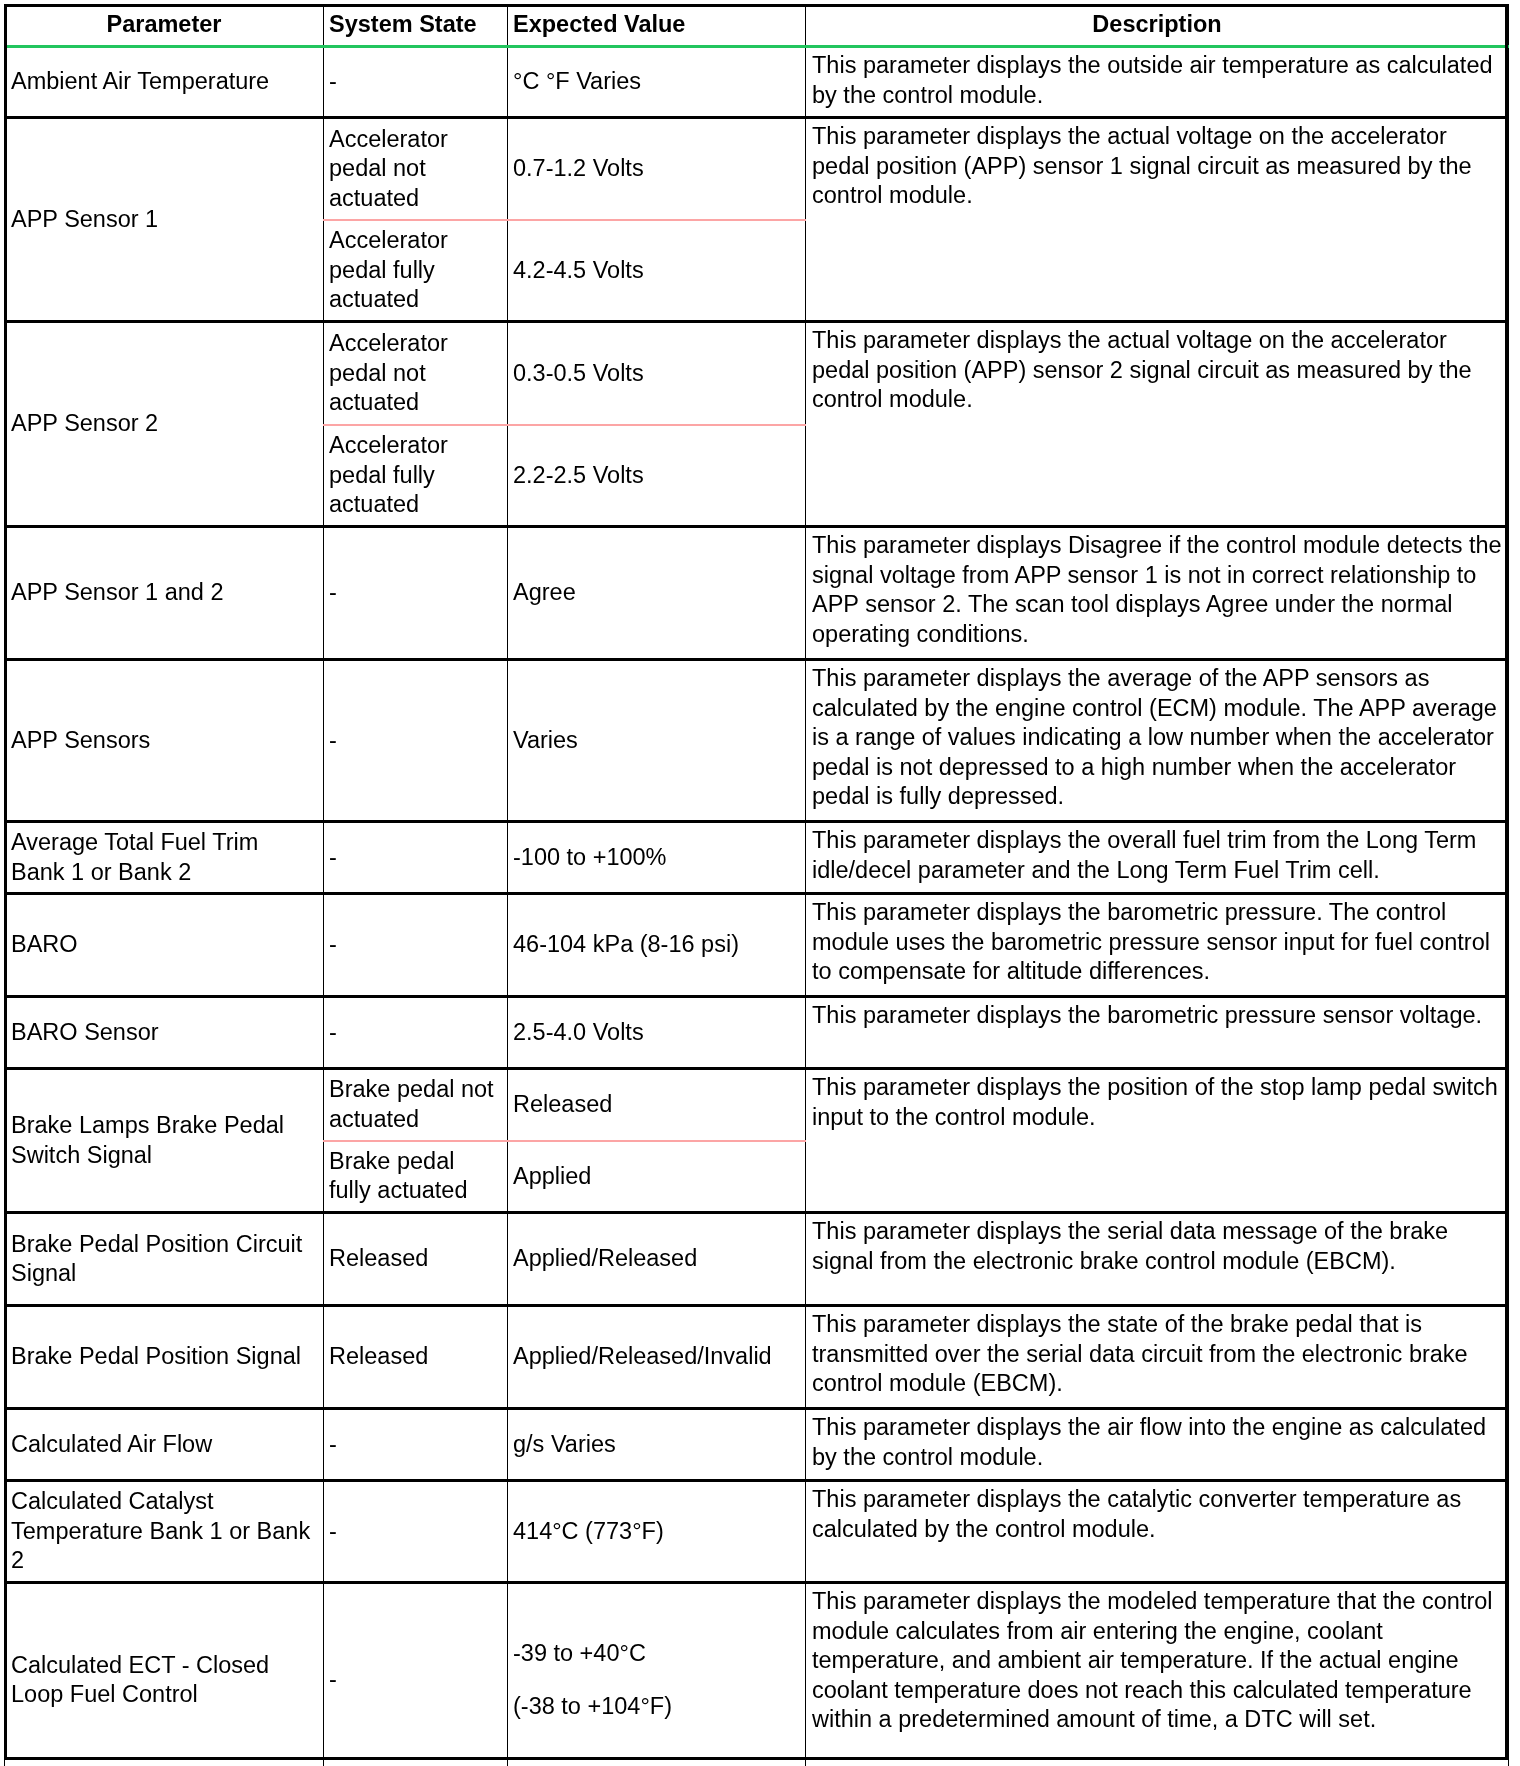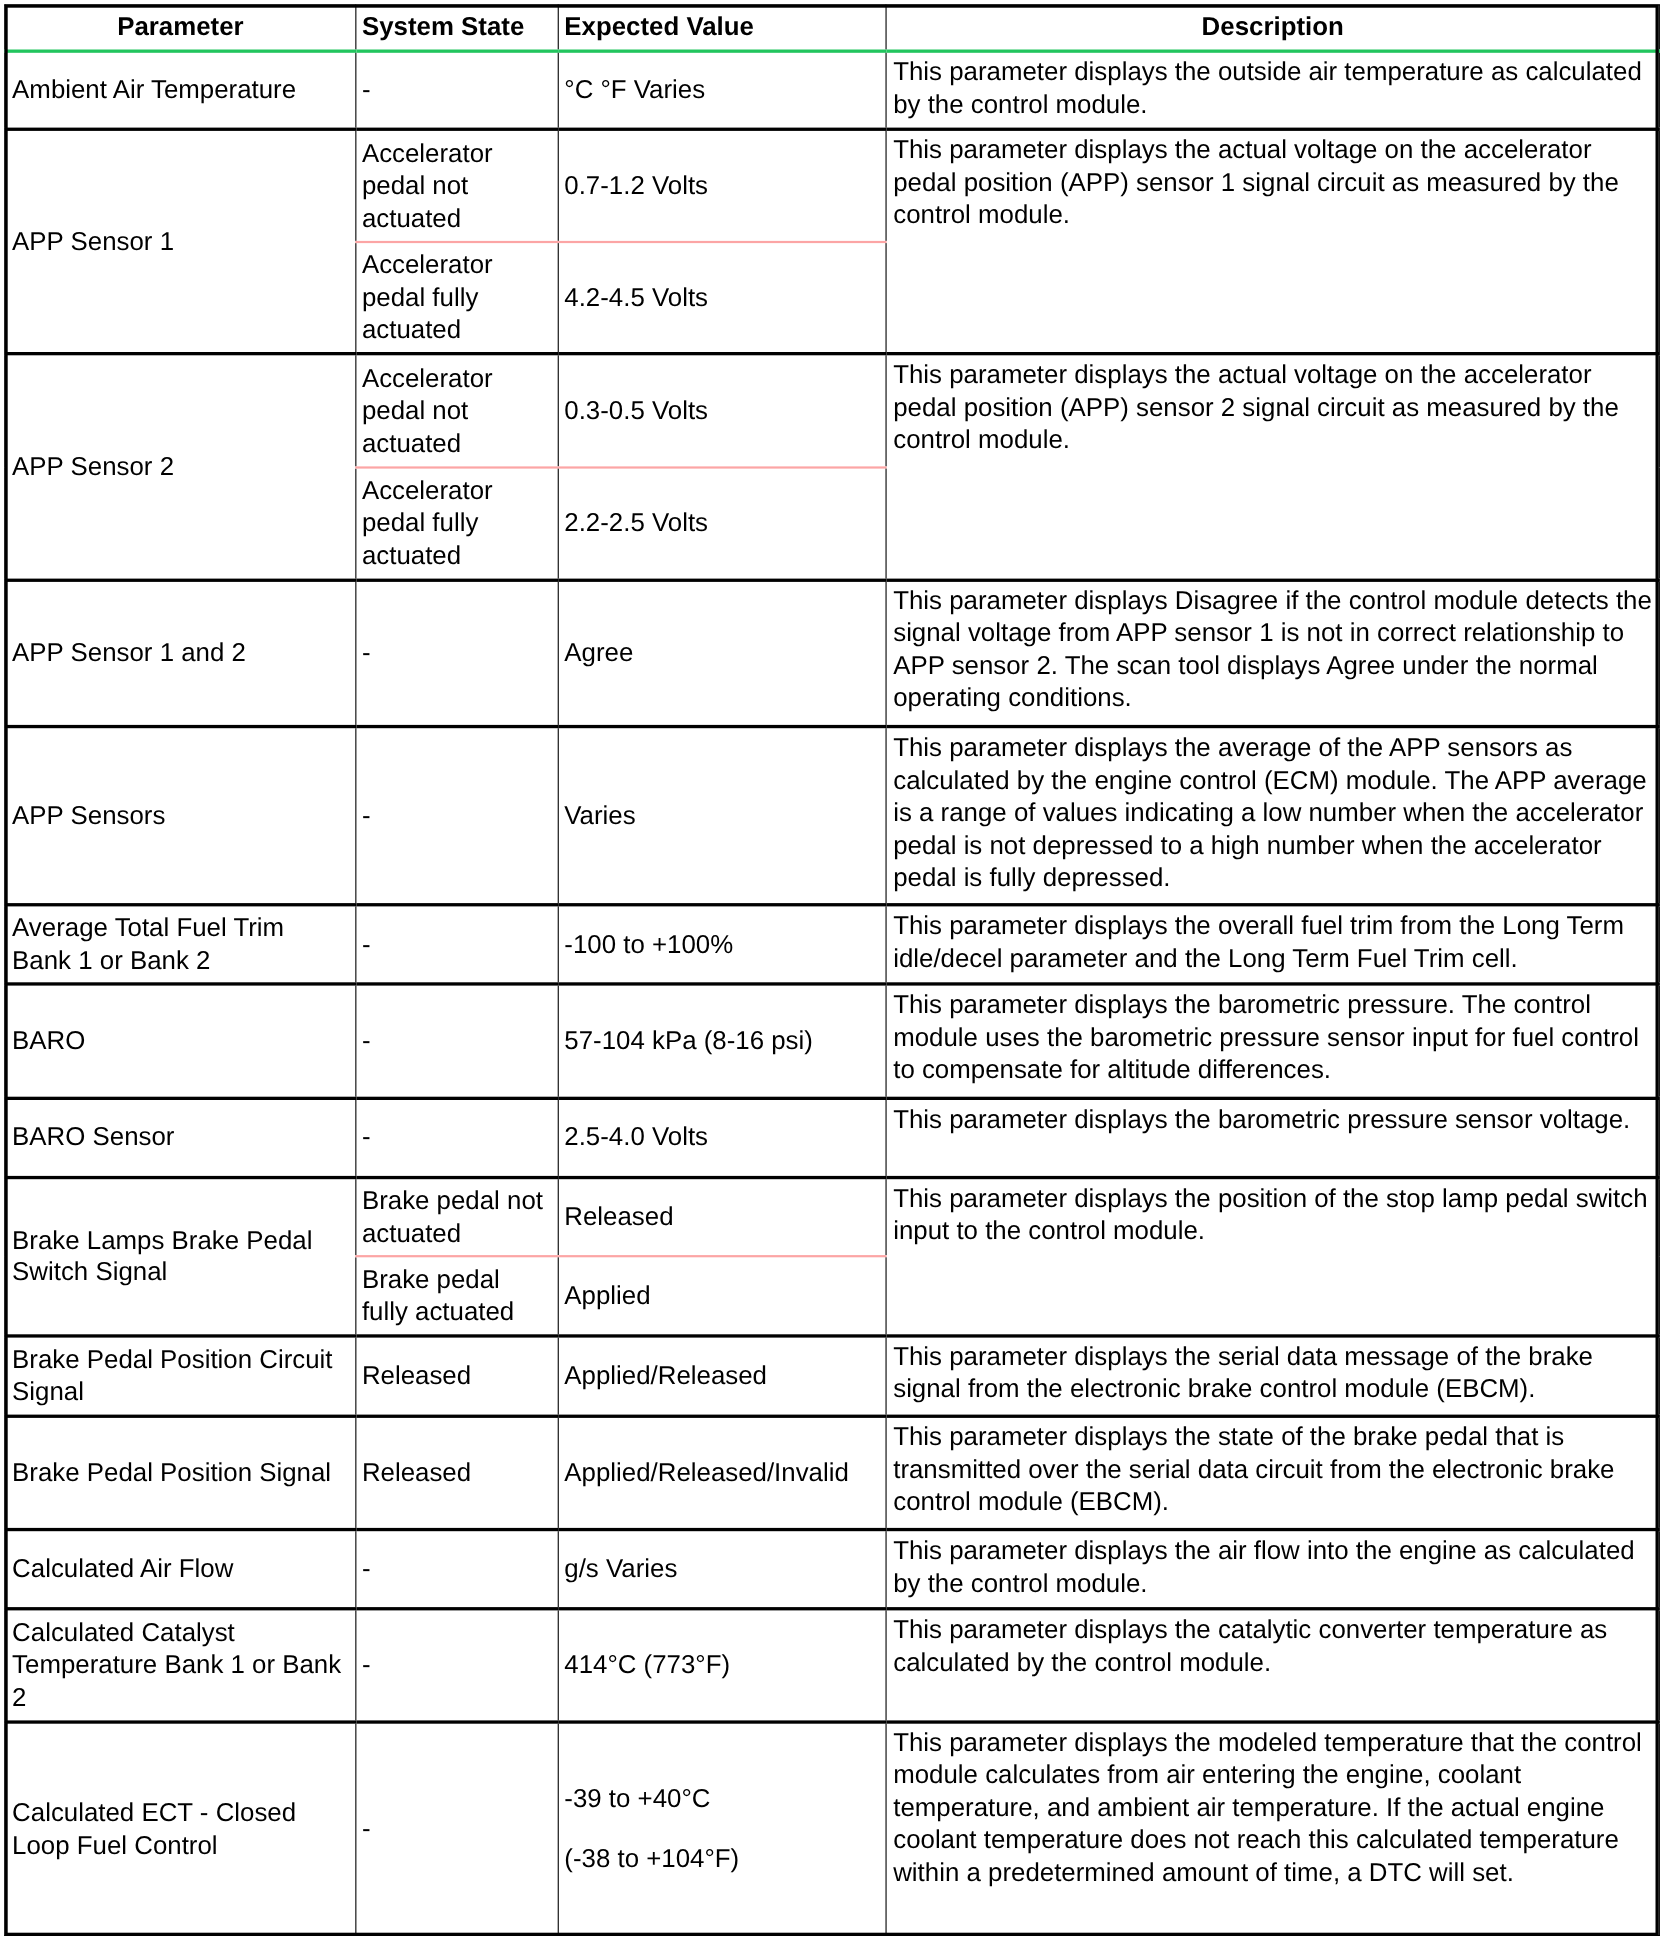--- a/index.html
+++ b/index.html
@@ -80,40 +80,40 @@
       </tr>
       <tr class="major" style="height: 72px;">
         <td class="param" rowspan="1">Average Total Fuel Trim Bank 1 or Bank 2</td>
         <td>-</td>
         <td>-100 to +100%</td>
         <td class="desc" rowspan="1">This parameter displays the overall fuel trim from the Long Term idle/decel parameter and the Long Term Fuel Trim cell.</td>
       </tr>
       <tr class="major" style="height: 103px;">
         <td class="param" rowspan="1">BARO</td>
         <td>-</td>
-        <td>57-104 kPa (8-16 psi)</td>
+        <td>46-104 kPa (8-16 psi)</td>
         <td class="desc" rowspan="1">This parameter displays the barometric pressure. The control module uses the barometric pressure sensor input for fuel control to compensate for altitude differences.</td>
       </tr>
       <tr class="major" style="height: 72px;">
         <td class="param" rowspan="1">BARO Sensor</td>
         <td>-</td>
         <td>2.5-4.0 Volts</td>
         <td class="desc" rowspan="1">This parameter displays the barometric pressure sensor voltage.</td>
       </tr>
       <tr class="major" style="height: 72px;">
         <td class="param" rowspan="2">Brake Lamps Brake Pedal Switch Signal</td>
         <td>Brake pedal not actuated</td>
         <td>Released</td>
         <td class="desc" rowspan="2">This parameter displays the position of the stop lamp pedal switch input to the control module.</td>
       </tr>
       <tr class="sub" style="height: 72px;">
         <td>Brake pedal fully actuated</td>
         <td>Applied</td>
       </tr>
-      <tr class="major" style="height: 73px;">
+      <tr class="major" style="height: 93px;">
         <td class="param" rowspan="1">Brake Pedal Position Circuit Signal</td>
         <td>Released</td>
         <td>Applied/Released</td>
         <td class="desc" rowspan="1">This parameter displays the serial data message of the brake signal from the electronic brake control module (EBCM).</td>
       </tr>
       <tr class="major" style="height: 103px;">
         <td class="param" rowspan="1">Brake Pedal Position Signal</td>
         <td>Released</td>
         <td>Applied/Released/Invalid</td>
         <td class="desc" rowspan="1">This parameter displays the state of the brake pedal that is transmitted over the serial data circuit from the electronic brake control module (EBCM).</td>

